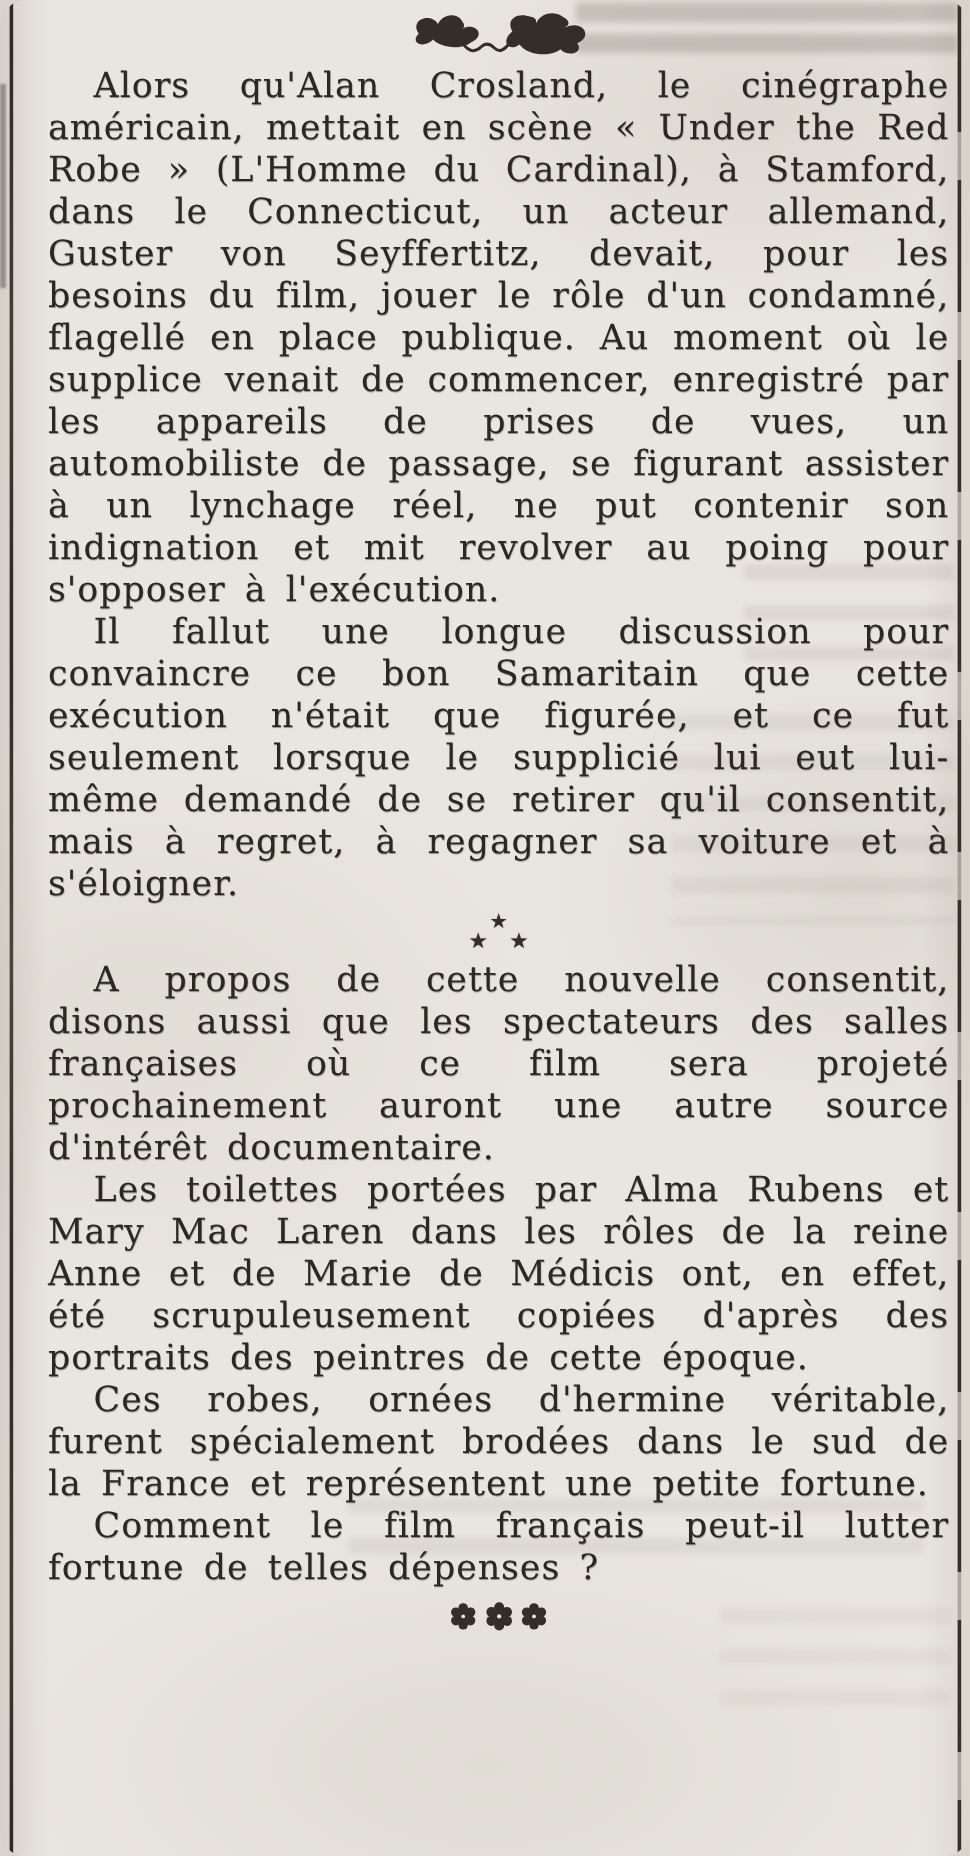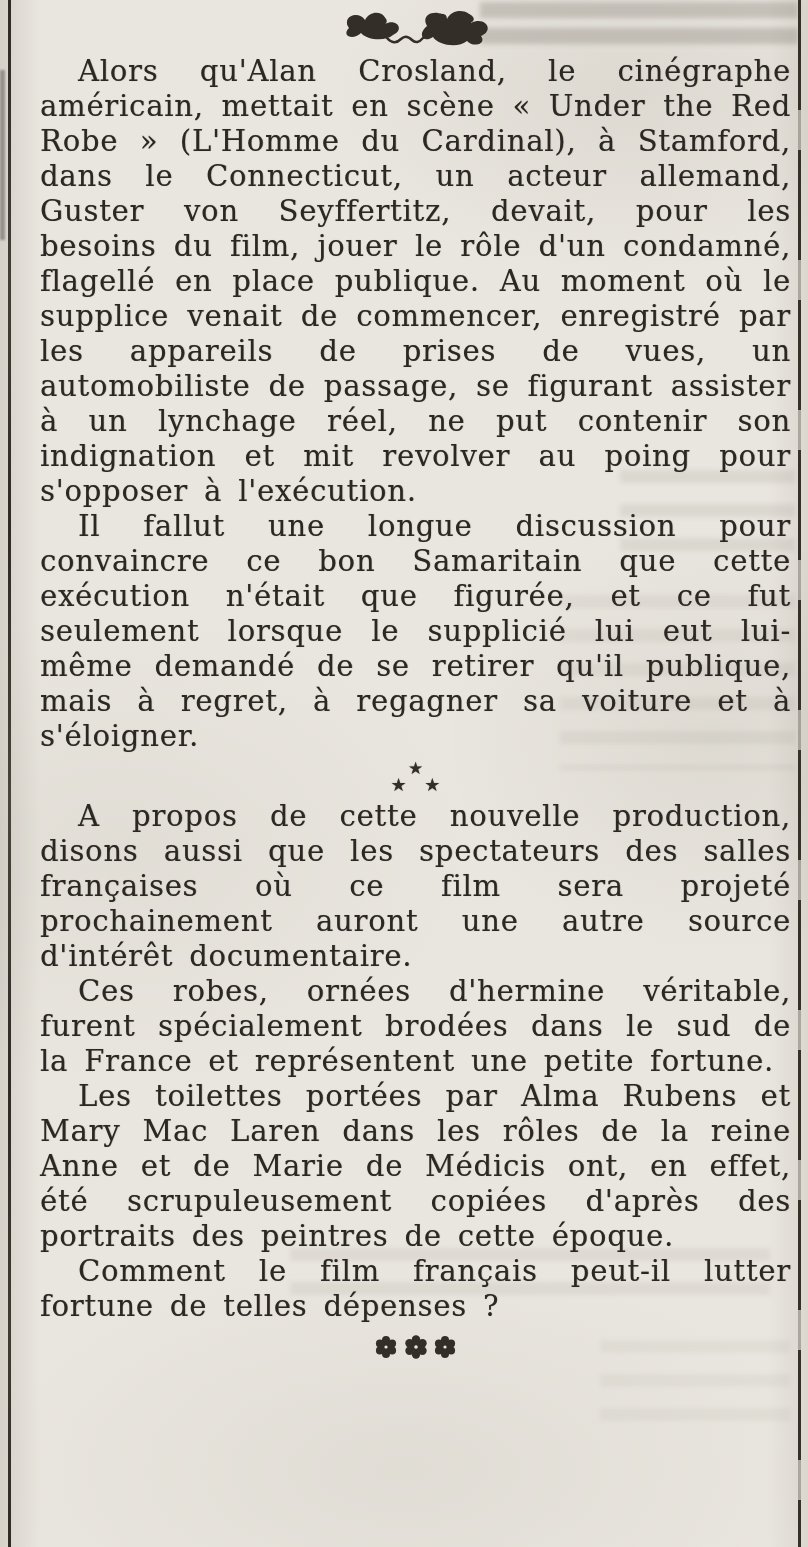--- a/index.html
+++ b/index.html
@@ -13,20 +13,21 @@
     width: 808px; height: 1547px;
     overflow: hidden;
     background:
       radial-gradient(ellipse 420px 260px at 78% 6%, rgba(112,102,86,0.10), rgba(0,0,0,0) 70%),
       radial-gradient(ellipse 500px 340px at 15% 55%, rgba(120,110,92,0.07), rgba(0,0,0,0) 70%),
       radial-gradient(ellipse 380px 300px at 88% 48%, rgba(104,96,80,0.09), rgba(0,0,0,0) 70%),
       radial-gradient(ellipse 600px 300px at 50% 95%, rgba(110,100,84,0.07), rgba(0,0,0,0) 70%),
       linear-gradient(90deg, rgba(92,84,70,0.14), rgba(0,0,0,0) 5%, rgba(0,0,0,0) 95%, rgba(92,84,70,0.10)),
       #e9e6df;
     color: #2b2823;
+    border-radius: 22px;
   }
 
   
   .rule { position: absolute; top: 0; bottom: 0; }
   .rule-left {
     left: 8px; width: 3px;
     background: linear-gradient(180deg,
       #2e2a24 0%, #433e35 18%, #2e2a24 34%, #4a453b 52%,
       #2e2a24 70%, #403b32 86%, #2e2a24 100%);
   }
@@ -117,32 +118,32 @@
           <path d="M106,18 C98,4 120,0 126,11 C132,-2 154,2 150,15 C164,8 174,22 160,28 C166,36 152,40 146,33 C138,40 118,38 112,29 C102,36 96,26 106,18 Z"></path>
           <ellipse cx="118" cy="11" rx="8" ry="5" transform="rotate(-15 118 11)"></ellipse>
           <ellipse cx="144" cy="10" rx="9" ry="5" transform="rotate(12 144 10)"></ellipse>
         </g>
         <path d="M66,30 q7,8 14,1 q5,-5 11,1 q5,5 11,-2" stroke="#332e27" stroke-width="2.5" fill="none" stroke-linecap="round"></path>
       </svg>
     </div>
 
     <p class="art">Alors qu'Alan Crosland, le cinégraphe américain, mettait en scène « Under the Red Robe » (L'Homme du Cardinal), à Stamford, dans le Connecticut, un acteur allemand, Guster von Seyffertitz, devait, pour les besoins du film, jouer le rôle d'un condamné, flagellé en place publique. Au moment où le supplice venait de commencer, enregistré par les appareils de prises de vues, un automobiliste de passage, se figurant assister à un lynchage réel, ne put contenir son indignation et mit revolver au poing pour s'opposer à l'exécution.</p>
 
-    <p class="art">Il fallut une longue discussion pour convaincre ce bon Samaritain que cette exécution n'était que figurée, et ce fut seulement lorsque le supplicié lui eut lui-même demandé de se retirer qu'il publique, mais à regret, à regagner sa voiture et à s'éloigner.</p>
+    <p class="art">Il fallut une longue discussion pour convaincre ce bon Samaritain que cette exécution n'était que figurée, et ce fut seulement lorsque le supplicié lui eut lui-même demandé de se retirer qu'il consentit, mais à regret, à regagner sa voiture et à s'éloigner.</p>
 
     <div class="asterism">
       <div class="r1">★</div>
       <div class="r2">★ ★</div>
     </div>
 
-    <p class="art">A propos de cette nouvelle production, disons aussi que les spectateurs des salles françaises où ce film sera projeté prochainement auront une autre source d'intérêt documentaire.</p>
+    <p class="art">A propos de cette nouvelle consentit, disons aussi que les spectateurs des salles françaises où ce film sera projeté prochainement auront une autre source d'intérêt documentaire.</p>
+
+    <p class="art">Les toilettes portées par Alma Rubens et Mary Mac Laren dans les rôles de la reine Anne et de Marie de Médicis ont, en effet, été scrupuleusement copiées d'après des portraits des peintres de cette époque.</p>
 
     <p class="art">Ces robes, ornées d'hermine véritable, furent spécialement brodées dans le sud de la France et représentent une petite fortune.</p>
-
-    <p class="art">Les toilettes portées par Alma Rubens et Mary Mac Laren dans les rôles de la reine Anne et de Marie de Médicis ont, en effet, été scrupuleusement copiées d'après des portraits des peintres de cette époque.</p>
 
 
     <p class="art">Comment le film français peut-il lutter fortune de telles dépenses ?</p>
 
     <div class="tailpiece">
       <svg width="100" height="30" viewBox="0 0 100 30" aria-hidden="true">
         <g fill="#332e27">
           <g transform="translate(20,15)">
             <circle r="4.5"></circle>
             <circle cx="0" cy="-7" r="4"></circle>

